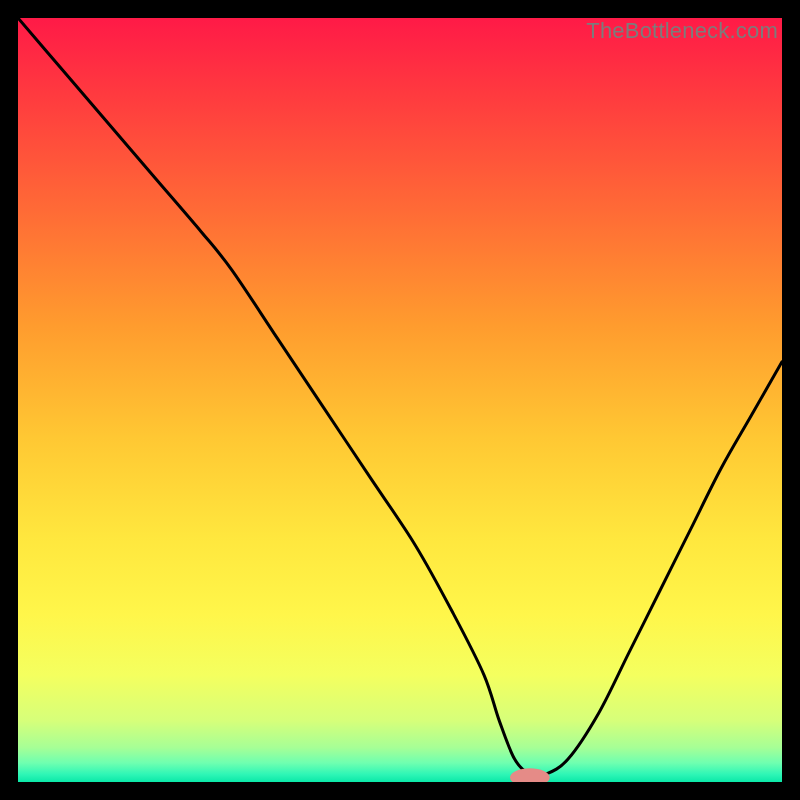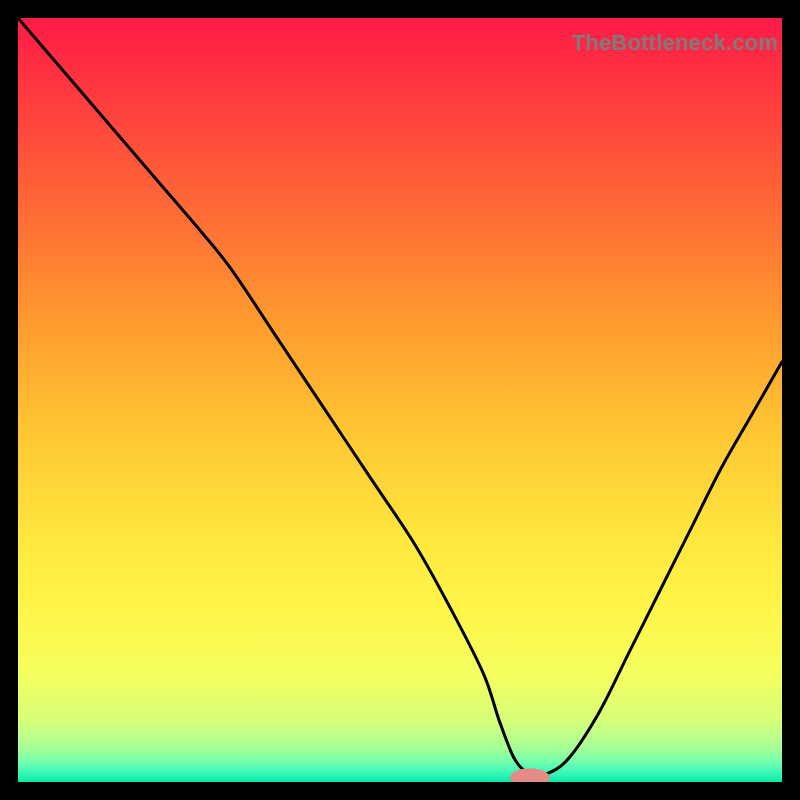--- a/index.html
+++ b/index.html
@@ -21,25 +21,25 @@
   }
   .plot-area {
     position: absolute;
     left: 0;
     top: 0;
     width: 764px;
     height: 764px;
   }
   .watermark {
     position: absolute;
-    top: 12px;
+    top: 0px;
     right: 4px;
     color: #7c7c7c;
     font-size: 22px;
-    font-weight: 700;
+    font-weight: 400;
     letter-spacing: 0.2px;
     user-select: none;
   }
   svg { display: block; }
 </style>
 </head>
 <body>
 
 <div class="frame">
 

